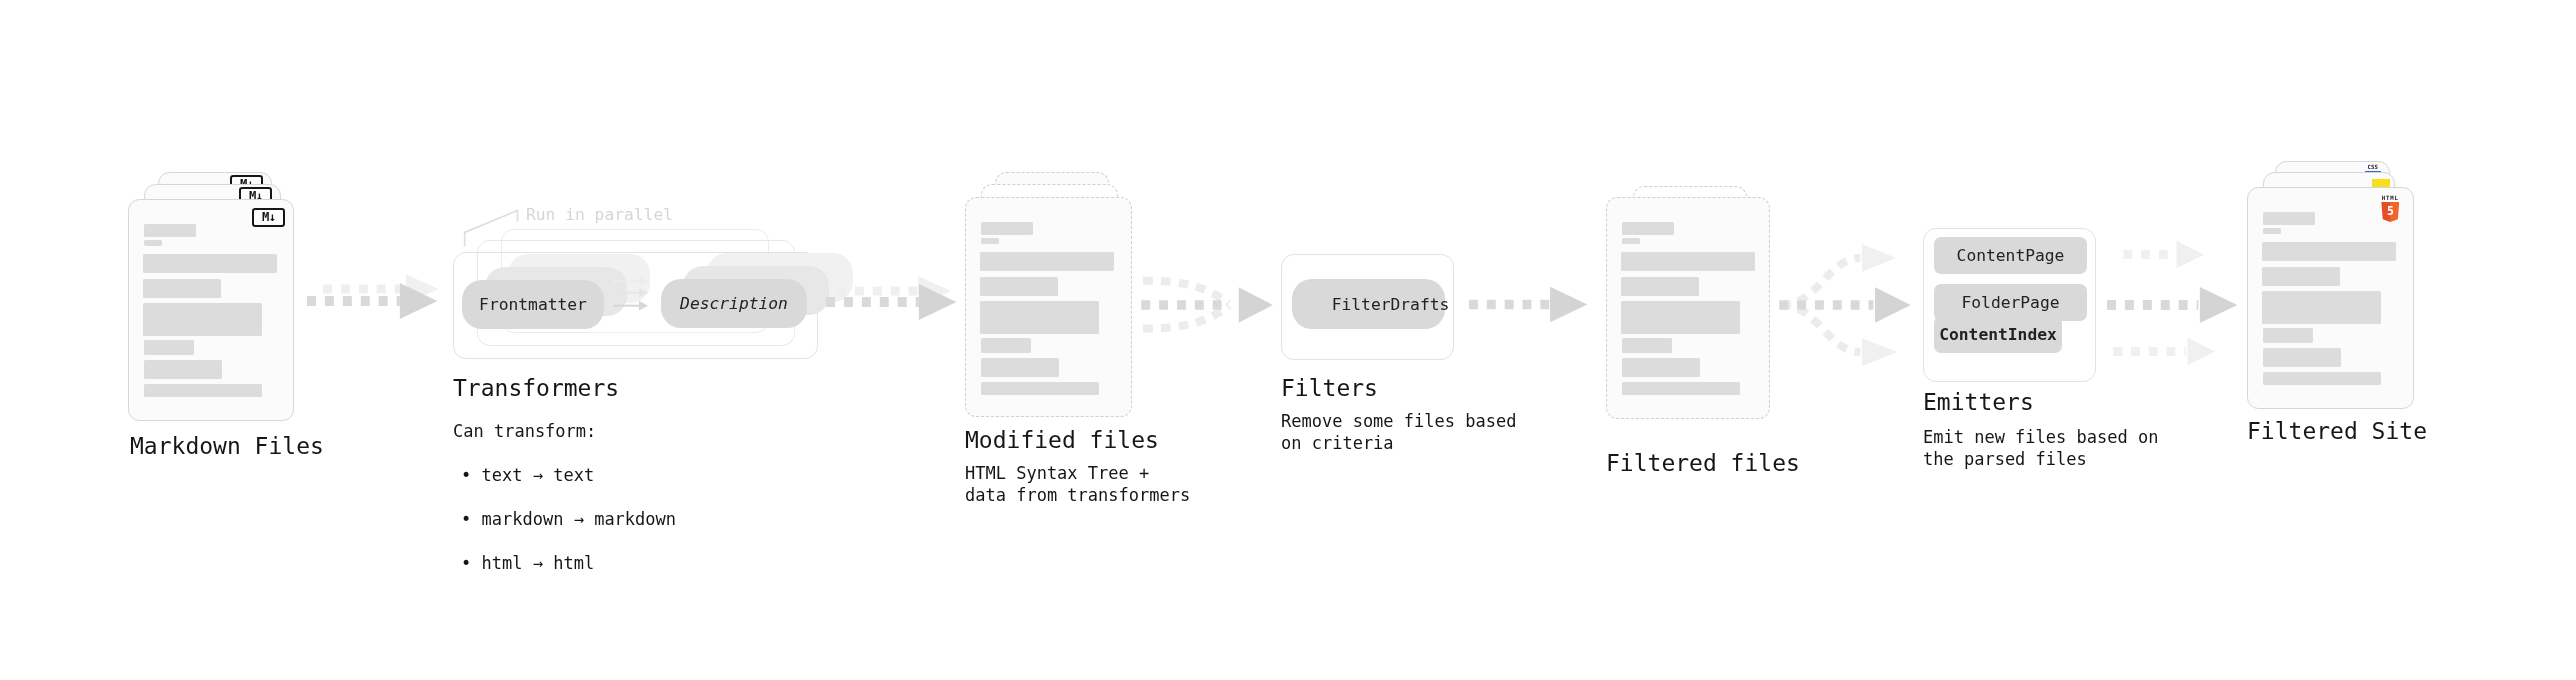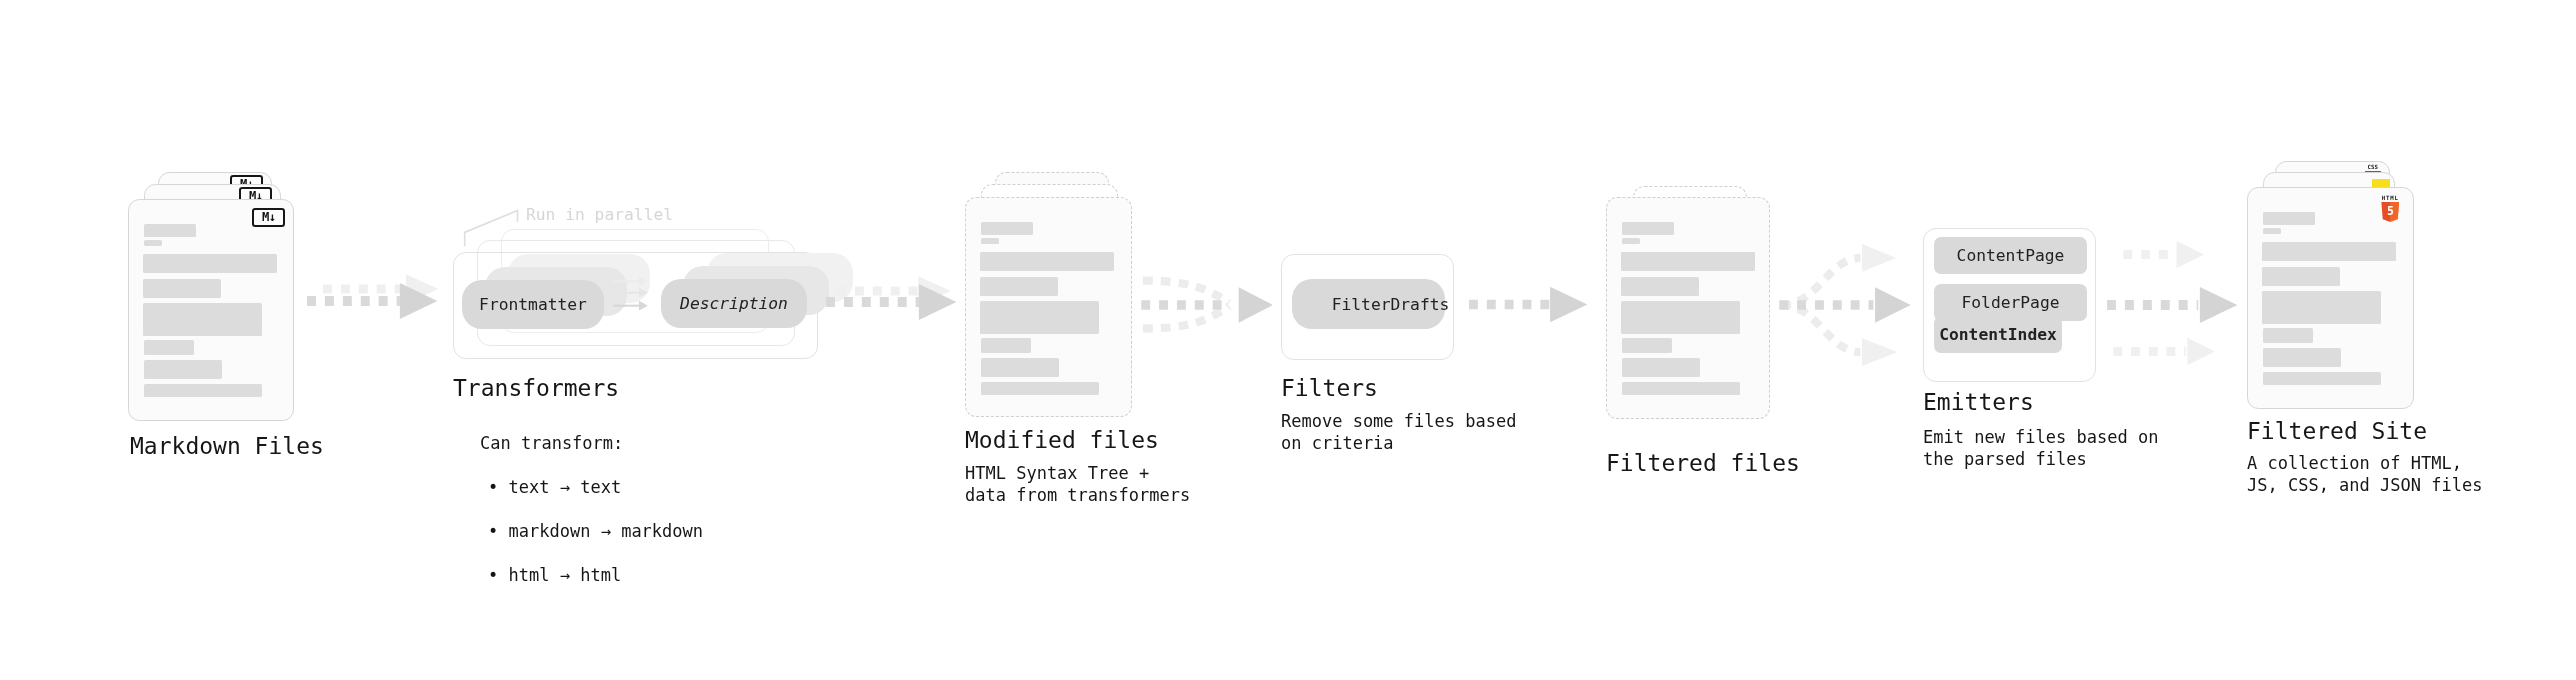--- a/index.html
+++ b/index.html
@@ -110,21 +110,21 @@
   <svg style="left:612px;top:274px;" width="41" height="39" viewBox="0 0 50 48">
     <line x1="1" y1="9" x2="33" y2="9" stroke="#ececec" stroke-width="2.5"></line>
       <polygon points="33,3 33,15 44,9" fill="#ececec"></polygon>
     <line x1="1" y1="23" x2="33" y2="23" stroke="#e6e6e6" stroke-width="2.5"></line>
       <polygon points="33,17 33,29 44,23" fill="#e6e6e6"></polygon>
     <line x1="1" y1="39" x2="33" y2="39" stroke="#d7d7d7" stroke-width="2.5"></line>
       <polygon points="33,33 33,45 44,39" fill="#d7d7d7"></polygon>
   </svg>
 
   <div class="stage-title" style="left:453px;top:375px;">Transformers</div>
-  <div class="stage-desc" style="left:453px;top:410px;margin-left:27px;">
+  <div class="stage-desc" style="left:453px;top:398px;">
     <div>Can transform:</div>
     <div class="bullet-line">• text → text</div>
     <div class="bullet-line">• markdown → markdown</div>
     <div class="bullet-line">• html → html</div>
   </div>
 
   <svg style="left:837px;top:273px;" width="122" height="36" viewBox="0 0 150 44">
     <line x1="0" y1="22" x2="100" y2="22" stroke="#efefef" stroke-width="11" stroke-dasharray="11 11"></line>
     <polygon points="100,4 100,40 140,22" fill="#f0f0f0"></polygon>
   </svg>
@@ -227,17 +227,15 @@
     <div class="bar b1"></div>
     <div class="bar b2"></div>
     <div class="bar b3"></div>
     <div class="bar b4"></div>
     <div class="bar b5"></div>
     <div class="bar b6"></div>
     <div class="bar b7"></div>
     <div class="bar b8"></div>
   </div>
   <div class="stage-title" style="left:2247px;top:418px;">Filtered Site</div>
-  <div class="stage-desc" style="left:2247px;top:452px;">A collection of HTML,
-JS, CSS, and JSON files</div>
 
 </div>
 
 
 </body></html>

